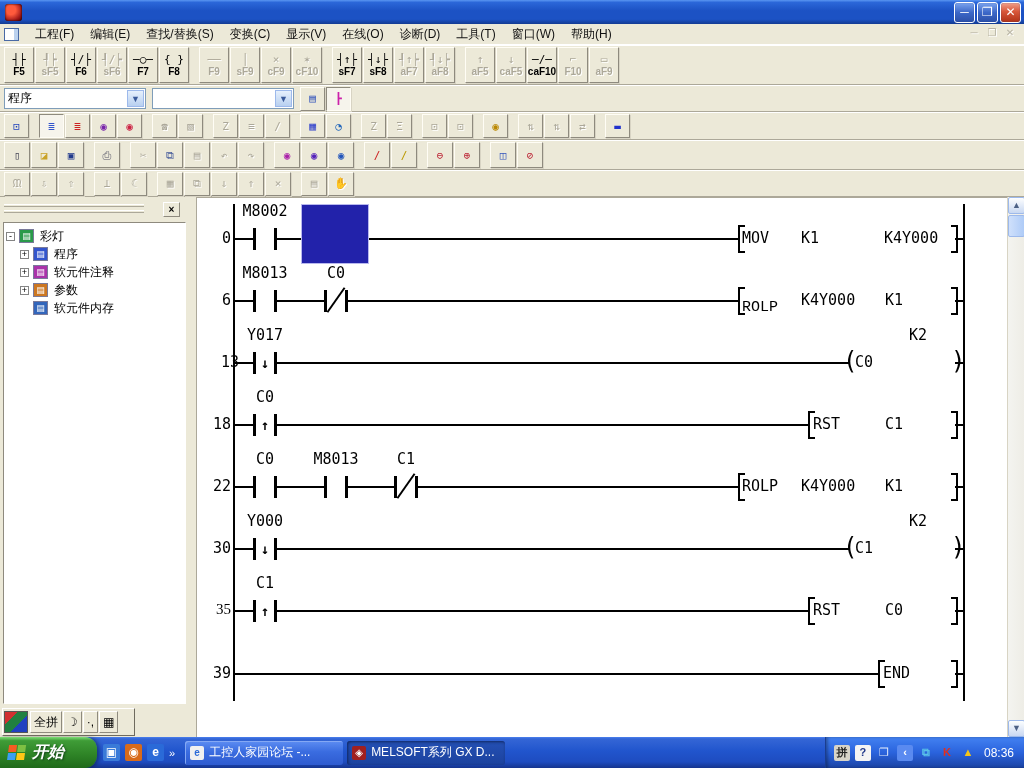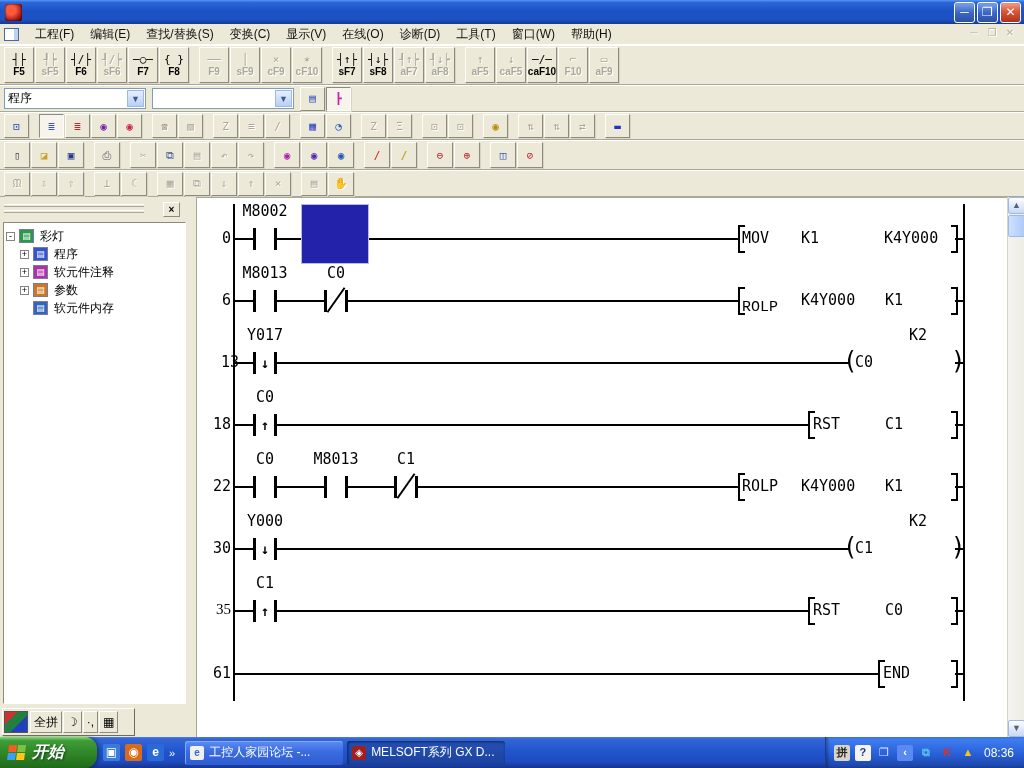--- a/index.html
+++ b/index.html
@@ -620,21 +620,21 @@
           <div class="dev-label" style="left: 23px; top: 376px;">C1</div>
           <div class="contact" style="left: 56px; top: 402px;">
             <div class="bar" style="left: 0px;"></div>
             <div class="bar" style="right: 0px;"></div>
             <div class="arrow">↑</div>
           </div>
           <div class="bracket-l" style="left: 611px; top: 399px;"></div>
           <div class="instr-text" style="left: 616px; top: 403px;">RST</div>
           <div class="instr-text" style="left: 688px; top: 403px;">C0</div>
           <div class="bracket-r" style="left: 754px; top: 399px;"></div>
-          <div class="step-num" style="left: 0px; top: 466px;">61</div>
+          <div class="step-num" style="left: 0px; top: 466px;">39</div>
           <div class="hline" style="left: 36px; top: 475px; width: 645px;"></div>
           <div class="hline" style="left: 758px; top: 475px; width: 8px;"></div>
           <div class="bracket-l" style="left: 681px; top: 462px;"></div>
           <div class="instr-text" style="left: 686px; top: 466px;">END</div>
           <div class="bracket-r" style="left: 754px; top: 462px;"></div>
         </div>
     </div>
 
     <div id="vscroll">
       <div class="scroll-btn" style="top:0;">▲</div>

